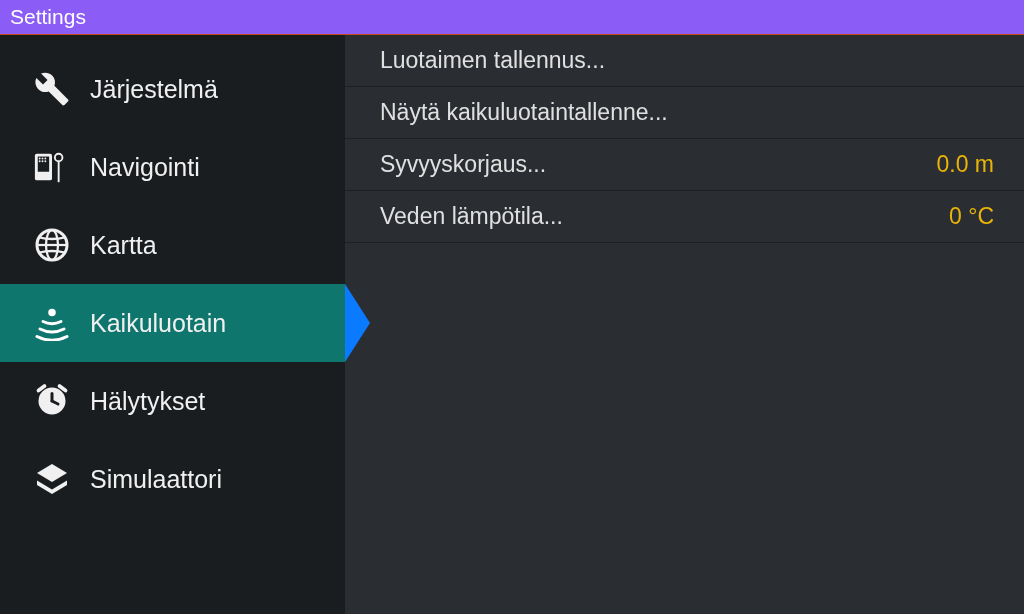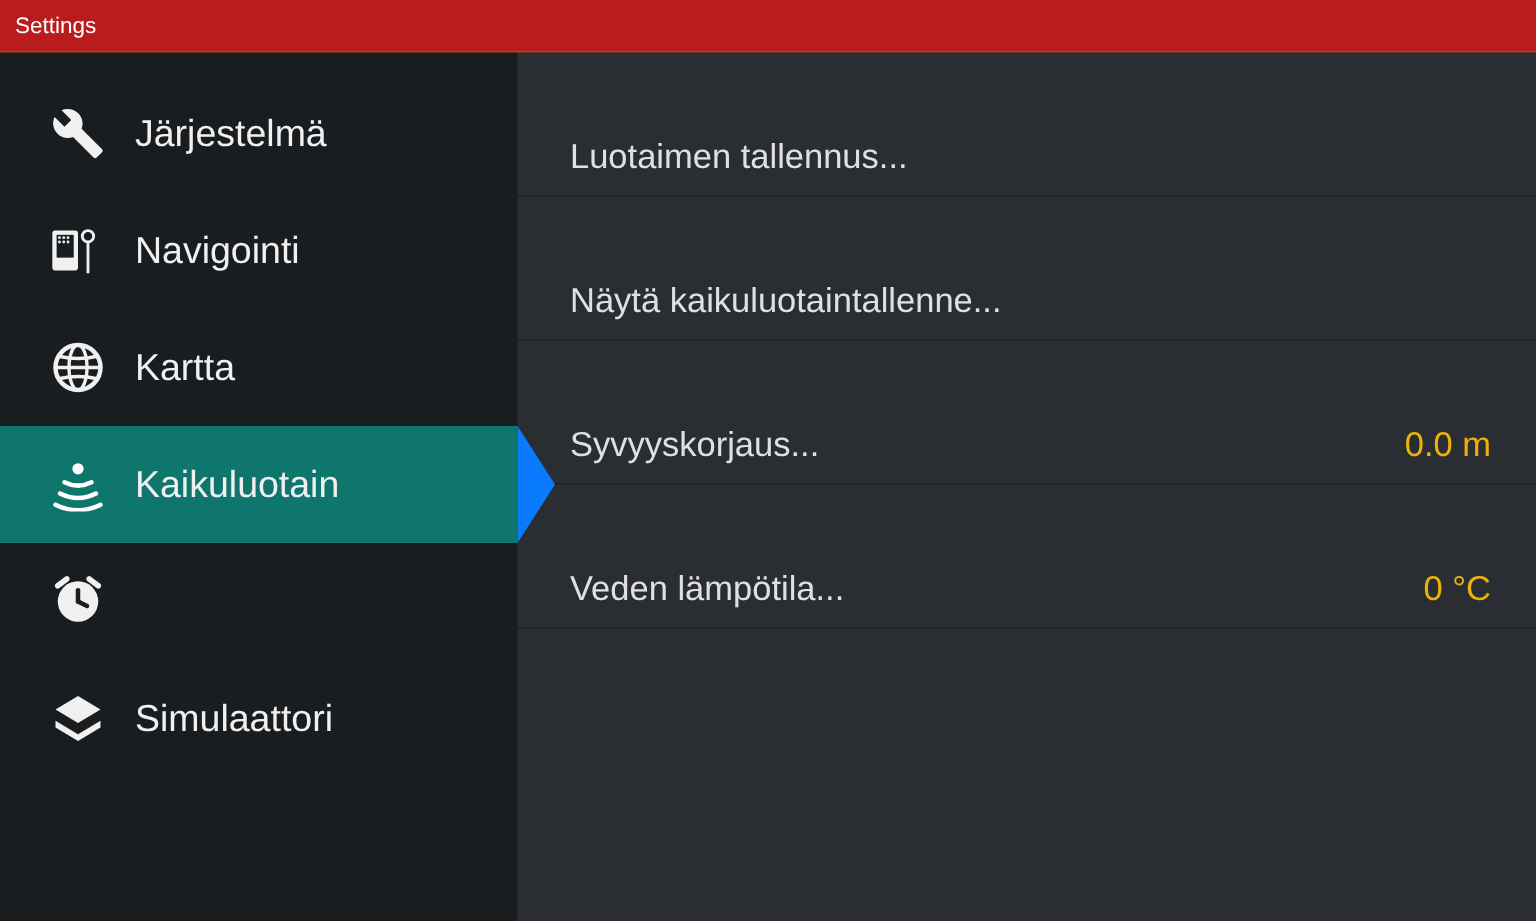--- a/index.html
+++ b/index.html
@@ -9,27 +9,27 @@
     }
     body {
       width: 1024px;
       height: 614px;
       font-family: Arial, sans-serif;
       background: #2a2e33;
       overflow: hidden;
       color: #e8e8e8;
     }
     .header {
-      background: #b91c1c;
+      background: #8b5cf6;
       height: 35px;
       display: flex;
       align-items: center;
       padding: 0 10px;
       color: #fff;
-      font-size: 15px;
+      font-size: 21px;
       border-bottom: 1px solid #c44a15;
     }
     .main {
       display: flex;
       height: calc(100% - 35px);
     }
     .sidebar {
       width: 345px;
       background: #1a1d20;
       display: flex;
@@ -78,21 +78,20 @@
     .content-item {
       display: flex;
       align-items: center;
       justify-content: space-between;
       height: 52px;
       padding: 0 30px 0 35px;
       border-bottom: 1px solid #1e2124;
       cursor: pointer;
       font-size: 23px;
       color: #e0e0e0;
-      margin-top: 44px;
     }
     .content-item .value {
       color: #eab308;
       font-size: 23px;
     }
     svg {
       fill: #f0f0f0;
     }
   </style>
 </head>
@@ -160,20 +159,21 @@
     <div class="sidebar-item">
       <span class="icon">
         <svg viewBox="0 0 24 24" width="36" height="36">
           <circle cx="12" cy="12" r="9" fill="#f0f0f0"></circle>
           <line x1="12" y1="12" x2="12" y2="7" stroke="#1a1d20" stroke-width="2" stroke-linecap="round"></line>
           <line x1="12" y1="12" x2="16" y2="14" stroke="#1a1d20" stroke-width="2" stroke-linecap="round"></line>
           <line x1="3" y1="5" x2="7" y2="2" stroke="#f0f0f0" stroke-width="2.5" stroke-linecap="round"></line>
           <line x1="21" y1="5" x2="17" y2="2" stroke="#f0f0f0" stroke-width="2.5" stroke-linecap="round"></line>
         </svg>
       </span>
+      <span>Hälytykset</span>
     </div>
 
 
     <div class="sidebar-item">
       <span class="icon">
         <svg viewBox="0 0 24 24" width="36" height="36">
           <path d="M12 2 L22 8 L12 14 L2 8 Z" fill="#f0f0f0"></path>
           <path d="M2 13 L12 19 L22 13 L22 16 L12 22 L2 16 Z" fill="#f0f0f0"></path>
         </svg>
       </span>

